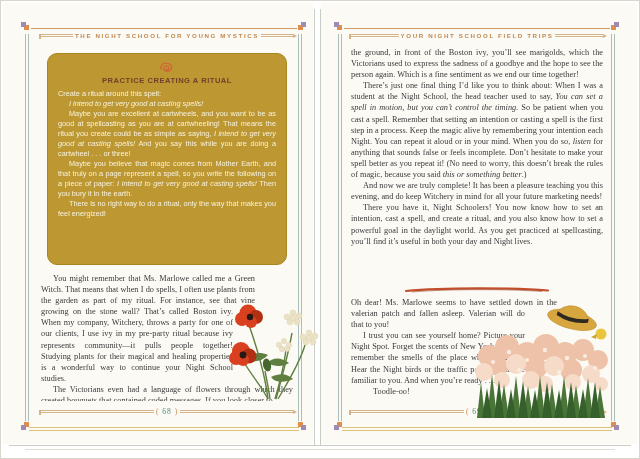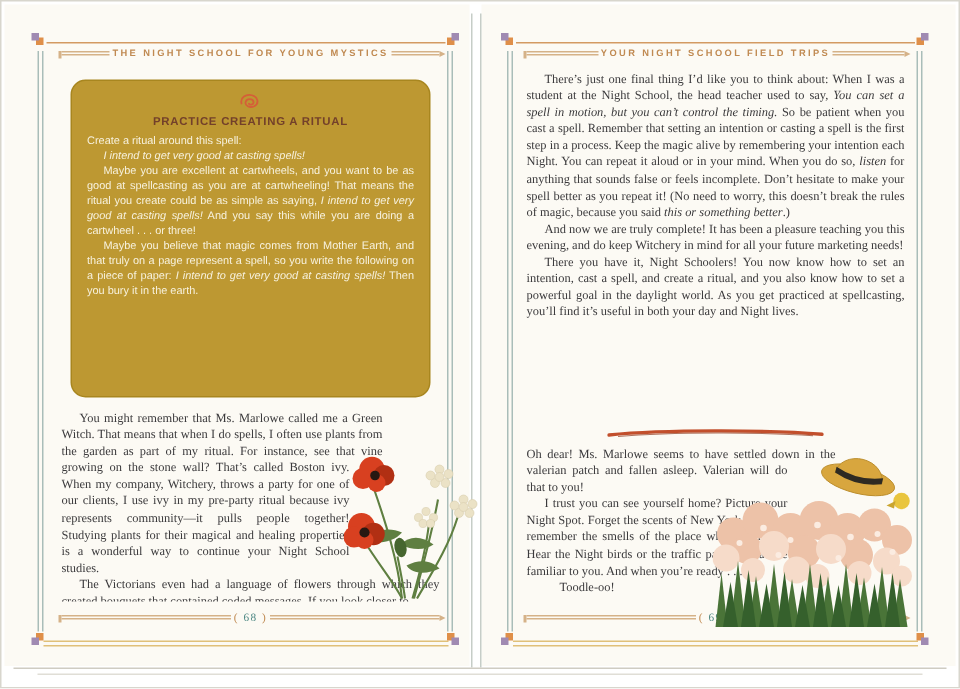--- a/index.html
+++ b/index.html
@@ -132,20 +132,21 @@
       <div class="box-icon">
         <svg width="18" height="13" viewBox="0 0 18 13">
           <path d="M3,8 C2,4 6,1.5 10,2.5 C14,3.5 15,8 11.5,9.8 C8.5,11.2 5,9.5 5.8,6.8 C6.5,4.5 10.5,4.5 11,6.8 C11.4,8.6 9,9.4 8,8.2" fill="none" stroke="var(--box-icon)" stroke-width="1.2" stroke-linecap="round"></path>
         </svg>
       </div>
       <h2>PRACTICE CREATING A RITUAL</h2>
       <p class="bx"><span>Create a ritual around this spell:</span></p>
       <p class="bx ind"><em>I intend to get very good at casting spells!</em></p>
       <p class="bx ind"><span>Maybe you are excellent at cartwheels, and you want to be as good at spellcasting as you are at cartwheeling! That means the ritual you create could be as simple as saying, </span><em>I intend to get very good at casting spells!</em><span> And you say this while you are doing a cartwheel . . . or three!</span></p>
       <p class="bx ind"><span>Maybe you believe that magic comes from Mother Earth, and that truly on a page represent a spell, so you write the following on a piece of paper: </span><em>I intend to get very good at casting spells!</em><span> Then you bury it in the earth.</span></p>
+      <p class="bx ind"><span>There is no right way to do a ritual, only the way that makes you feel energized!</span></p>
     </div>
 
     <div class="body-col left-body">
       <span class="fl" style="width:38px;height:22px;margin-top:22px;"></span>
       <span class="fl" style="width:60px;height:56px;"></span>
       <p class="para ind"><span>You might remember that Ms. Marlowe called me a Green Witch. That means that when I do spells, I often use plants from the garden as part of my ritual. For instance, see that vine growing on the stone wall? That’s called Boston ivy. When my company, Witchery, throws a party for one of our clients, I use ivy in my pre-party ritual because ivy represents community—it pulls people together! Studying plants for their magical and healing properties is a wonderful way to continue your Night School studies.</span></p>
       <p class="para ind"><span>The Victorians even had a language of flowers through which they created bouquets that contained coded messages. If you look closer to</span></p>
     </div>
 
     <div class="illu poppies">
@@ -229,20 +230,21 @@
         <i class="sq2"></i>
       </div>
 
     <header class="running-head" style="left:350px;">
       <span class="rule tick-l"></span>
       <span class="head-text">YOUR NIGHT SCHOOL FIELD TRIPS</span>
       <span class="rule arrow-r"></span>
     </header>
 
     <div class="body-col right-top">
+      <p class="para"><span>the ground, in front of the Boston ivy, you’ll see marigolds, which the Victorians used to express the sadness of a goodbye and the hope to see the person again. Which is a fine sentiment as we end our time together!</span></p>
       <p class="para ind"><span>There’s just one final thing I’d like you to think about: When I was a student at the Night School, the head teacher used to say, </span><em>You can set a spell in motion, but you can’t control the timing.</em><span> So be patient when you cast a spell. Remember that setting an intention or casting a spell is the first step in a process. Keep the magic alive by remembering your intention each Night. You can repeat it aloud or in your mind. When you do so, </span><em>listen</em><span> for anything that sounds false or feels incomplete. Don’t hesitate to make your spell better as you repeat it! (No need to worry, this doesn’t break the rules of magic, because you said </span><em>this or something better</em><span>.)</span></p>
       <p class="para ind"><span>And now we are truly complete! It has been a pleasure teaching you this evening, and do keep Witchery in mind for all your future marketing needs!</span></p>
       <p class="para ind"><span>There you have it, Night Schoolers! You now know how to set an intention, cast a spell, and create a ritual, and you also know how to set a powerful goal in the daylight world. As you get practiced at spellcasting, you’ll find it’s useful in both your day and Night lives.</span></p>
     </div>
 
     <div class="divider">
       <svg width="150" height="8" viewBox="0 0 150 8">
         <path d="M4,5 C40,1.5 110,1.5 146,4.5" stroke="var(--divider-red)" stroke-width="2.2" fill="none" stroke-linecap="round"></path>
         <path d="M10,6 C45,3 108,3 140,5.5" stroke="#8f3a20" stroke-width="0.7" fill="none" opacity="0.7"></path>
       </svg>

